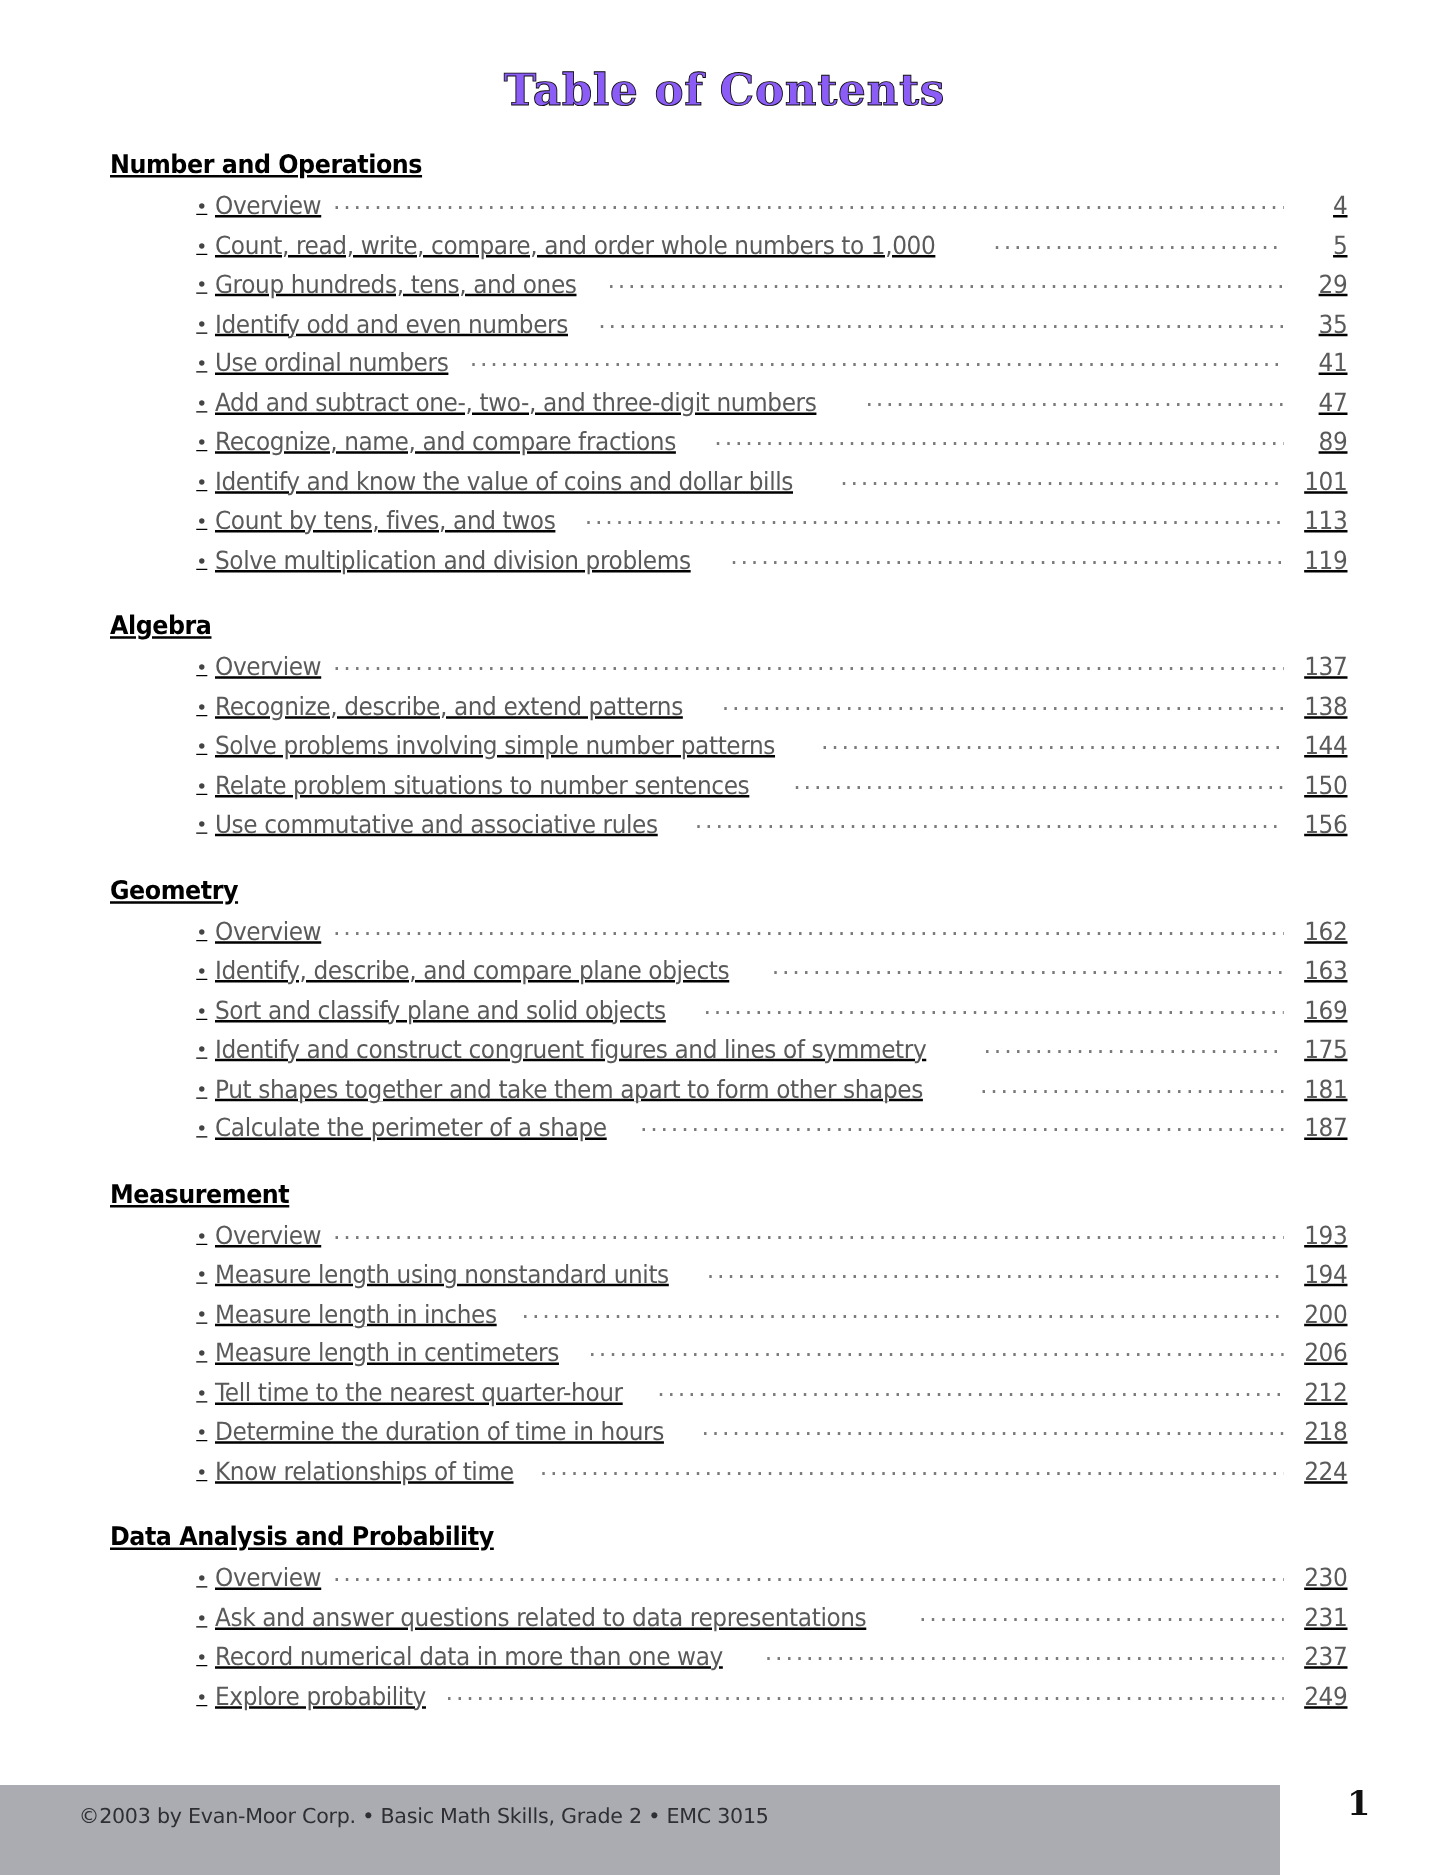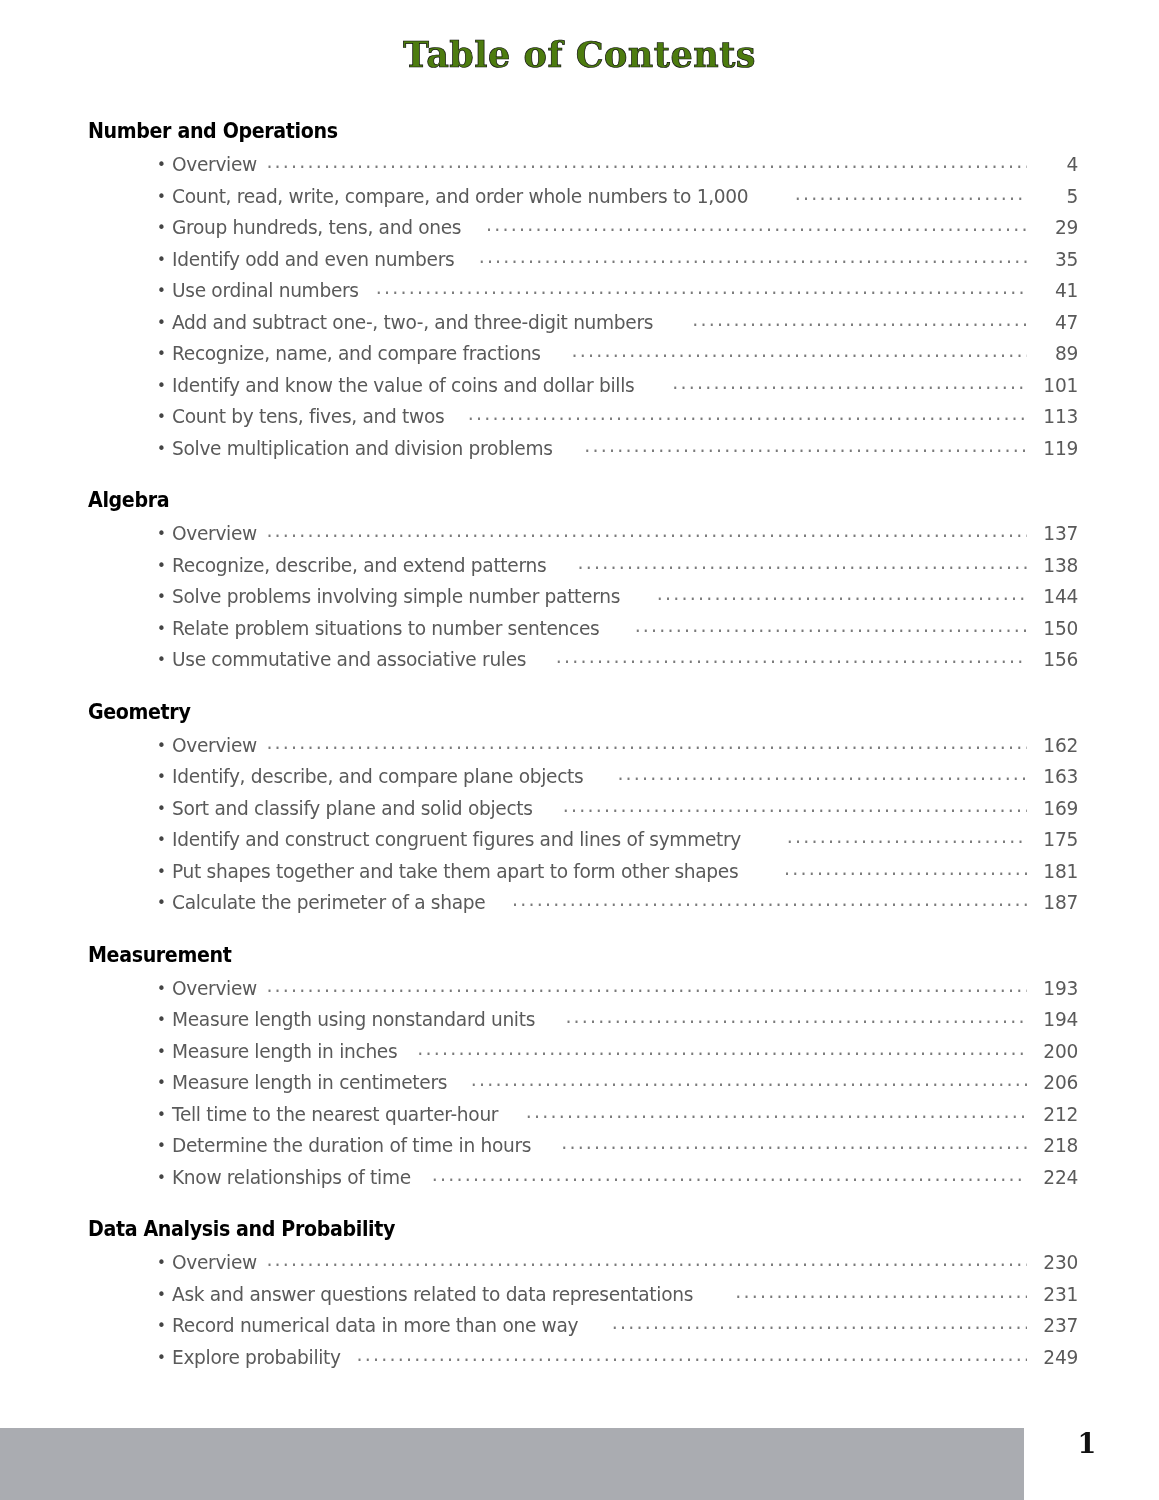--- a/index.html
+++ b/index.html
@@ -18,42 +18,43 @@
   
   #page {
     position: absolute;
     inset: 0;
     background: #ffffff;
   }
 
   
   .toc-title {
     position: absolute;
-    top: 34px;
+    top: 52px;
     left: 0;
     width: 1159px;
     text-align: center;
     font-family: "DejaVu Serif", serif;
     font-weight: 700;
     font-size: 35px;
     letter-spacing: 0.5px;
-    color: #4d7c0f;
+    color: #8b5cf6;
     -webkit-text-stroke: 0.7px #0b0b0b;
   }
 
   
   .toc-body {
     position: absolute;
     top: 118px;
     left: 88px;
     width: 990px;
   }
 
   .section {
     margin-bottom: 22px;
+    text-decoration: underline;
   }
   .section:last-of-type { margin-bottom: 0; }
 
   .section-heading {
     font-family: "DejaVu Sans", sans-serif;
     font-weight: 700;
     font-size: 20.5px;
     color: #000000;
     line-height: 26px;
     letter-spacing: -0.4px;
@@ -403,15 +404,16 @@
             <span class="bullet">•</span>
             <span class="entry-label">Explore probability</span>
             <span class="leader"></span>
             <span class="entry-page">249</span>
           </li>
         </ul>
       </div>
     </div>
 
   <div class="footer-band" style="background: rgb(170, 172, 177);"></div>
+  <div class="footer-credit">©2003 by Evan-Moor Corp. • Basic Math Skills, Grade 2 • EMC 3015</div>
   <div class="page-number">1</div>
 
 </div>
 
 </body></html>

